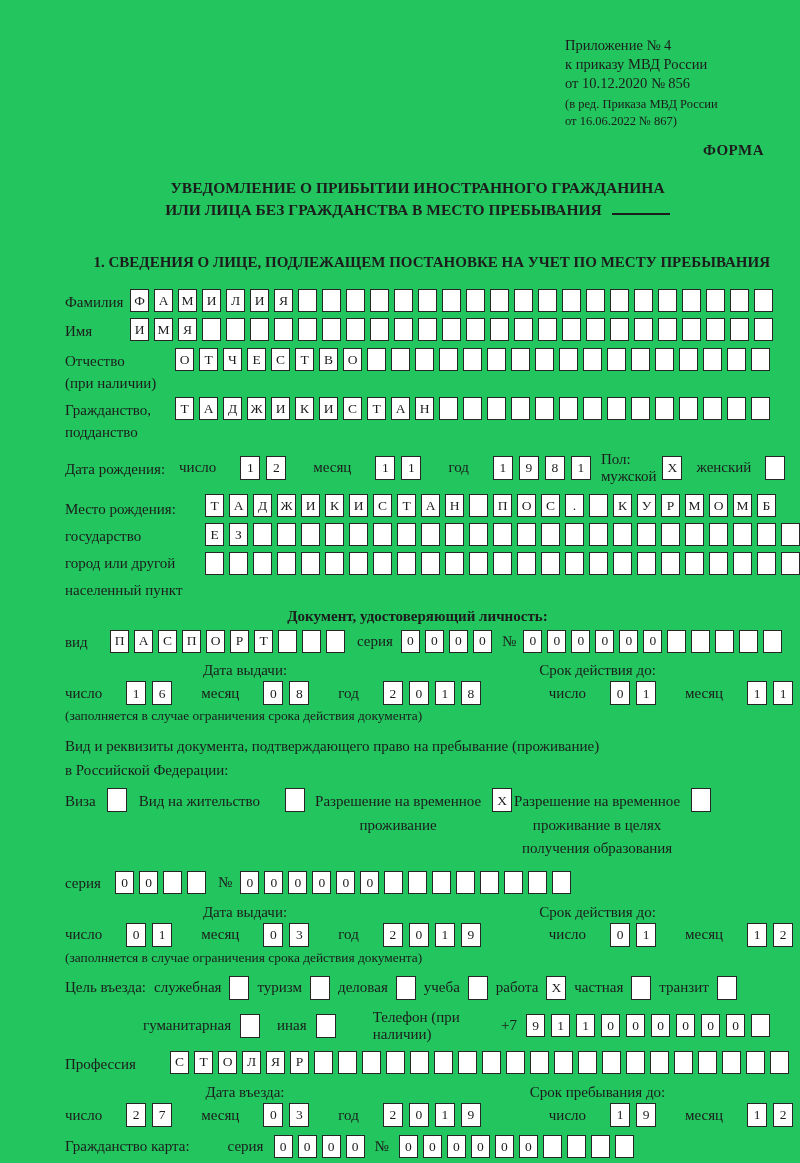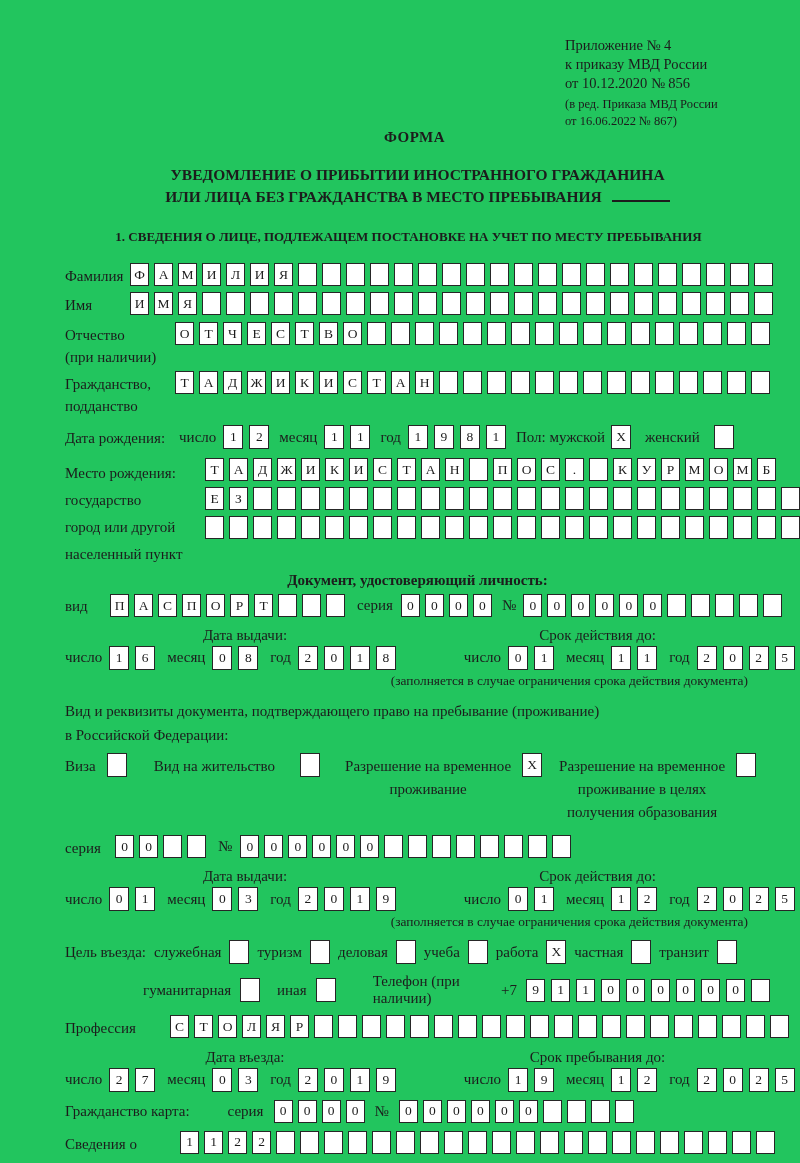--- a/index.html
+++ b/index.html
@@ -5,52 +5,52 @@
   * { box-sizing: border-box; }
   html,body { margin:0; padding:0; background:#fff; }
   .page {
     width:800px; height:1163px; background:#22c55e; color:#1c1c1c;
     font-family:Liberation Serif, serif; font-size:15px;
     overflow:hidden; position:relative;
   }
   .content { padding:36px 30px 0 65px; }
   .corner { margin-left:500px; line-height:1.32; font-size:14.5px; }
   .corner .small { font-size:12.5px; margin-top:3px; line-height:1.3; }
-  .forma { text-align:center; padding-right:6px; font-weight:bold; letter-spacing:.5px; }
+  .forma { text-align:right; padding-right:6px; font-weight:bold; margin-top:13px; letter-spacing:.5px; }
   .title { text-align:center; font-weight:bold; font-size:15.5px; margin-top:18px; line-height:1.45; }
   .blankline { display:inline-block; width:58px; border-bottom:2px solid #1c1c1c; height:13px; margin-left:10px; }
-  .sec-heading { font-weight:bold; font-size:13px; margin-top:20px; text-align:center; white-space:nowrap; margin-left:-18px; }
+  .sec-heading { font-weight:bold; font-size:15px; margin-top:32px; text-align:right; white-space:nowrap; margin-left:-18px; }
 
   .frow { display:flex; align-items:flex-start; margin-top:5px; }
   .flabel { flex:0 0 auto; line-height:1.5; padding-top:2px; }
   .sub { display:block; }
   .boxes { display:flex; gap:5px; flex-wrap:nowrap; }
   .bx {
     flex:0 0 auto; width:19px; height:23px; border:1.6px solid #262626;
     display:inline-flex; align-items:center; justify-content:center;
     font-size:13.5px; line-height:1; background:#fff;
   }
   .cb { width:20px; height:24px; }
   .w65 { width:65px; } .w110 { width:110px; } .w140 { width:140px; }
   .w105 { width:105px; } .w115 { width:115px; }
   .stack { display:flex; flex-direction:column; gap:6px; }
 
   .center-heading { text-align:center; font-weight:bold; margin-top:8px; }
   .inlinegap { margin-left:12px; }
-  .dategroup { display:flex; align-items:center; gap:6px; flex:0 0 auto; }
+  .dategroup { display:flex; align-items:center; gap:23px; flex:0 0 auto; }
   .dategroup .bx { width:20px; height:24px; }
   .dlabel { margin-right:1px; }
   .dual-head { display:flex; margin-top:9px; }
   .dual-head .h1 { width:360px; text-align:center; }
   .dual-head .h2 { flex:1; text-align:center; }
   .dual-dates { display:flex; margin-top:2px; align-items:center; }
   .dual-dates .right { margin-left:68px; }
-  .note { font-size:13.4px; text-align:right; padding-right:22px; margin-top:3px; }
+  .note { font-size:13.4px; padding-right:22px; margin-top:3px; }
   .intro { margin-top:10px; line-height:1.6; }
-  .opts { display:flex; gap:17px; align-items:flex-start; margin-top:6px; }
+  .opts { display:flex; gap:2px; align-items:flex-start; margin-top:6px; }
   .opt { display:flex; gap:11px; align-items:flex-start; }
   .optlines { text-align:center; line-height:1.55; padding-top:2px; }
   .purpose { display:flex; gap:8px; align-items:center; margin-top:10px; }
   .purpose .plabel { flex:0 0 auto; }
   .purpose2 { display:flex; gap:9px; align-items:center; margin-top:9px; margin-left:78px; }
   .migr { display:flex; gap:10px; align-items:center; margin-top:8px; }
   .reps { display:flex; margin-top:8px; }
   .reps .rows { display:flex; flex-direction:column; gap:9px; }
 </style>
 </head>

